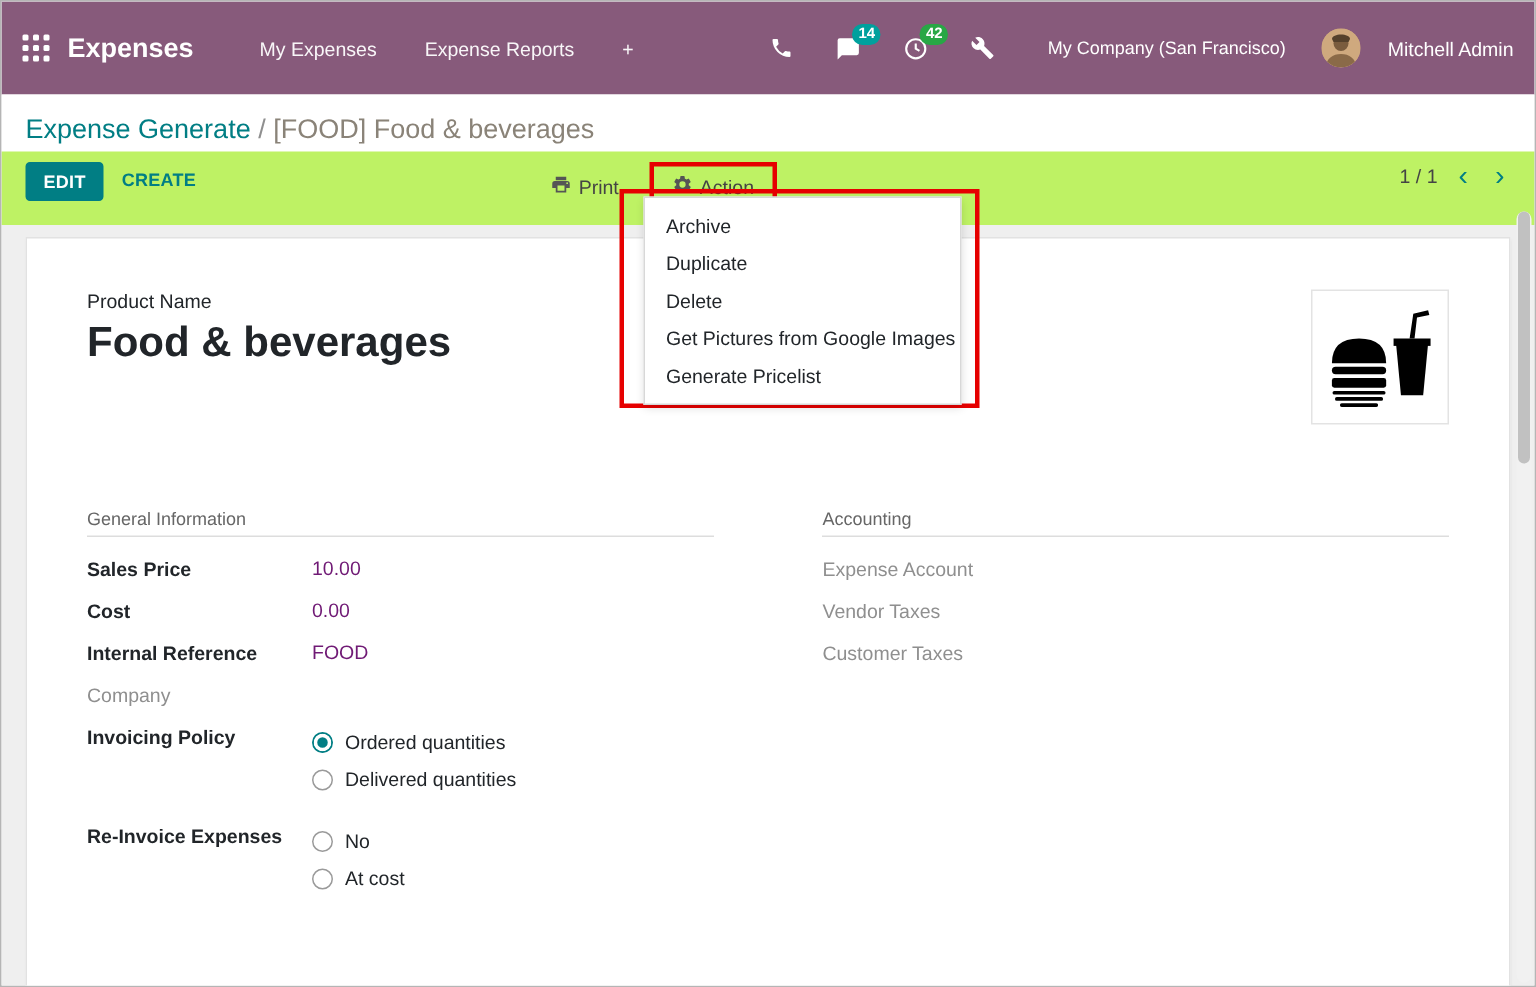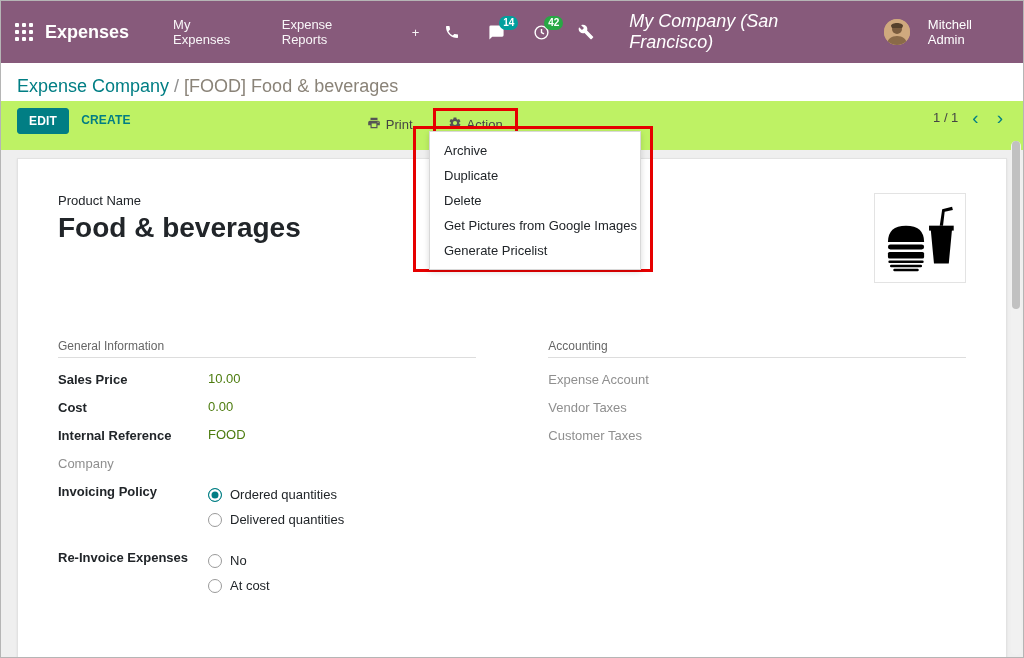--- a/index.html
+++ b/index.html
@@ -31,21 +31,21 @@
   .nav-right { margin-left: auto; display: flex; align-items: center; gap: 10px; }
   .nav-icon { position: relative; padding: 6px 9px; cursor: pointer; display:flex; align-items:center; }
   .nav-icon svg { display: block; }
   .nav-badge {
     position: absolute; top: -2px; right: -4px;
     font-size: 10px; line-height: 1; padding: 2px 4px;
     border-radius: 8px; color: #fff; font-weight: bold;
   }
   .badge-msg { background: #00a09d; }
   .badge-act { background: #28a745; }
-  .nav-company { font-size: 18px; margin: 0 14px 0 16px; cursor: pointer; font-style: italic; }
+  .nav-company { font-size: 12px; margin: 0 14px 0 16px; cursor: pointer; }
   .avatar { width: 26px; height: 26px; border-radius: 50%; overflow: hidden; background:#caa27c; flex: none; }
   .nav-user { font-size: 13px; margin-left: 8px; cursor: pointer; }
 
   
   .breadcrumb-row { background: #fff; padding: 13px 16px 4px 16px; font-size: 18px; }
   .crumb-parent { color: #017e84; cursor: pointer; }
   .crumb-sep { color: #8f8f8f; }
   .crumb-current { color: #8a8378; }
 
   
@@ -111,21 +111,21 @@
   .columns { display: flex; margin-top: 56px; }
   .col { width: 46%; }
   .col-left { margin-right: 8%; }
   .section-title {
     font-size: 12px; color: #666; padding-bottom: 4px;
     border-bottom: 1px solid #ddd; margin-bottom: 8px;
   }
   .field-row { display: flex; align-items: flex-start; padding: 5px 0; min-height: 28px; }
   .flabel { width: 150px; flex: none; font-weight: bold; font-size: 13px; color: #212529; padding-top: 1px; }
   .flabel.muted { font-weight: normal; color: #8f8f8f; }
-  .fvalue { font-size: 13px; color: #4d7c0f; }
+  .fvalue { font-size: 13px; color: #701a75; }
   .fvalue.link { color: #017e84; cursor: pointer; }
   .section-gap { margin-top: 26px; }
 
   .radio-group { display: flex; flex-direction: column; gap: 2px; }
   .radio-row { display: flex; align-items: center; gap: 8px; cursor: pointer; padding: 4px 0; }
   .radio {
     width: 14px; height: 14px; border-radius: 50%;
     border: 1px solid #9a9a9a; background: #fff; flex: none;
   }
   .radio-row.checked .radio {
@@ -197,21 +197,21 @@
             <circle cx="13" cy="10" r="5" fill="#7a5c3e"></circle>
             <path d="M3 26c0-6 4.5-9 10-9s10 3 10 9z" fill="#8a6a48"></path>
             <path d="M7 7c0-4 12-4 12 0l-1 2H8z" fill="#55412c"></path>
           </svg>
       </span>
       <span class="nav-user">Mitchell Admin</span>
     </div>
   </nav>
 
   <div class="breadcrumb-row">
-    <span class="crumb-parent">Expense Company</span><span class="crumb-sep"> / </span><span class="crumb-current">[FOOD] Food &amp; beverages</span>
+    <span class="crumb-parent">Expense Generate</span><span class="crumb-sep"> / </span><span class="crumb-current">[FOOD] Food &amp; beverages</span>
   </div>
 
   <div class="control-row">
     <button class="btn-edit">EDIT</button>
     <button class="btn-create">CREATE</button>
 
     <div class="cp-center">
       <button class="btn-flat">
         <span>
           <svg width="14" height="14" viewBox="0 0 24 24" fill="#555">

